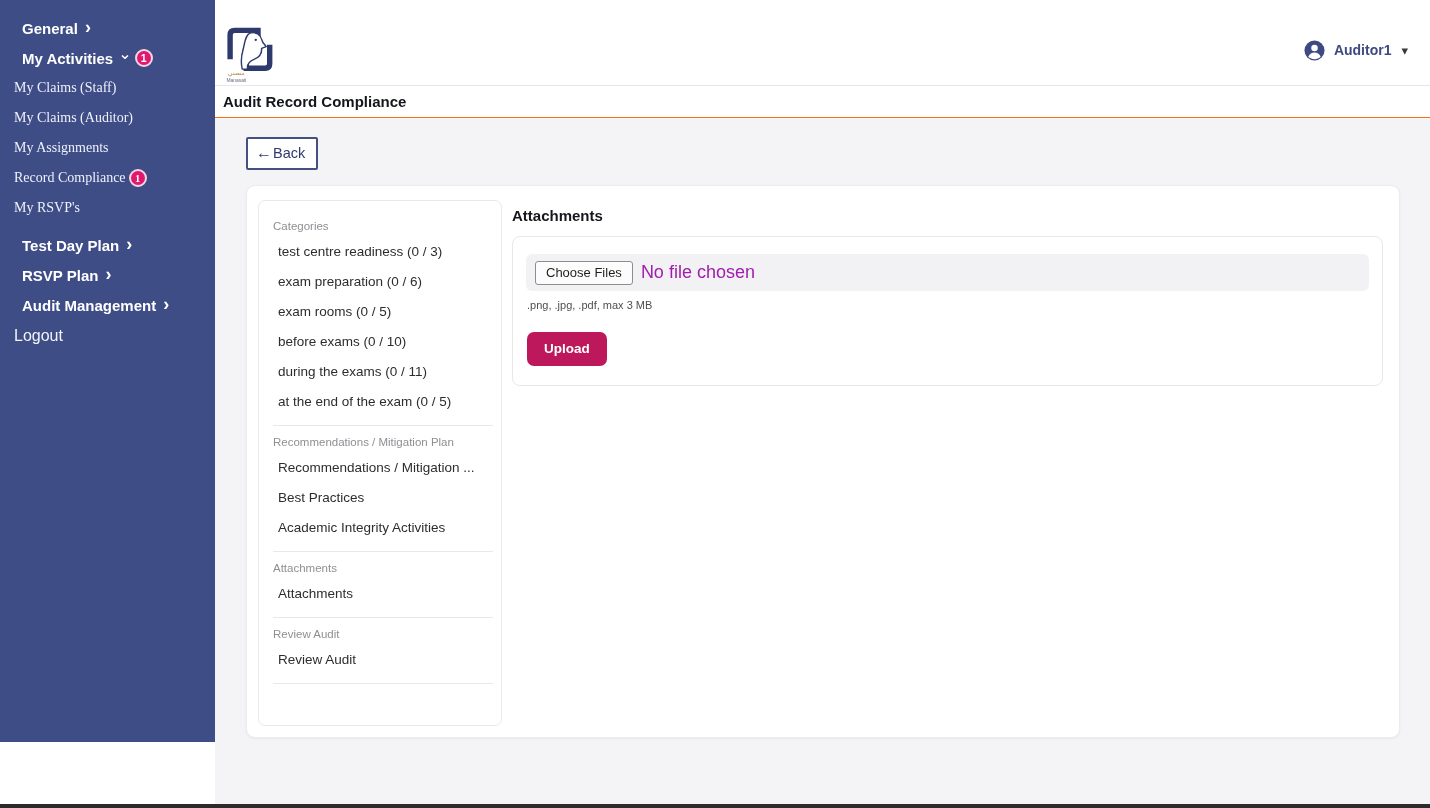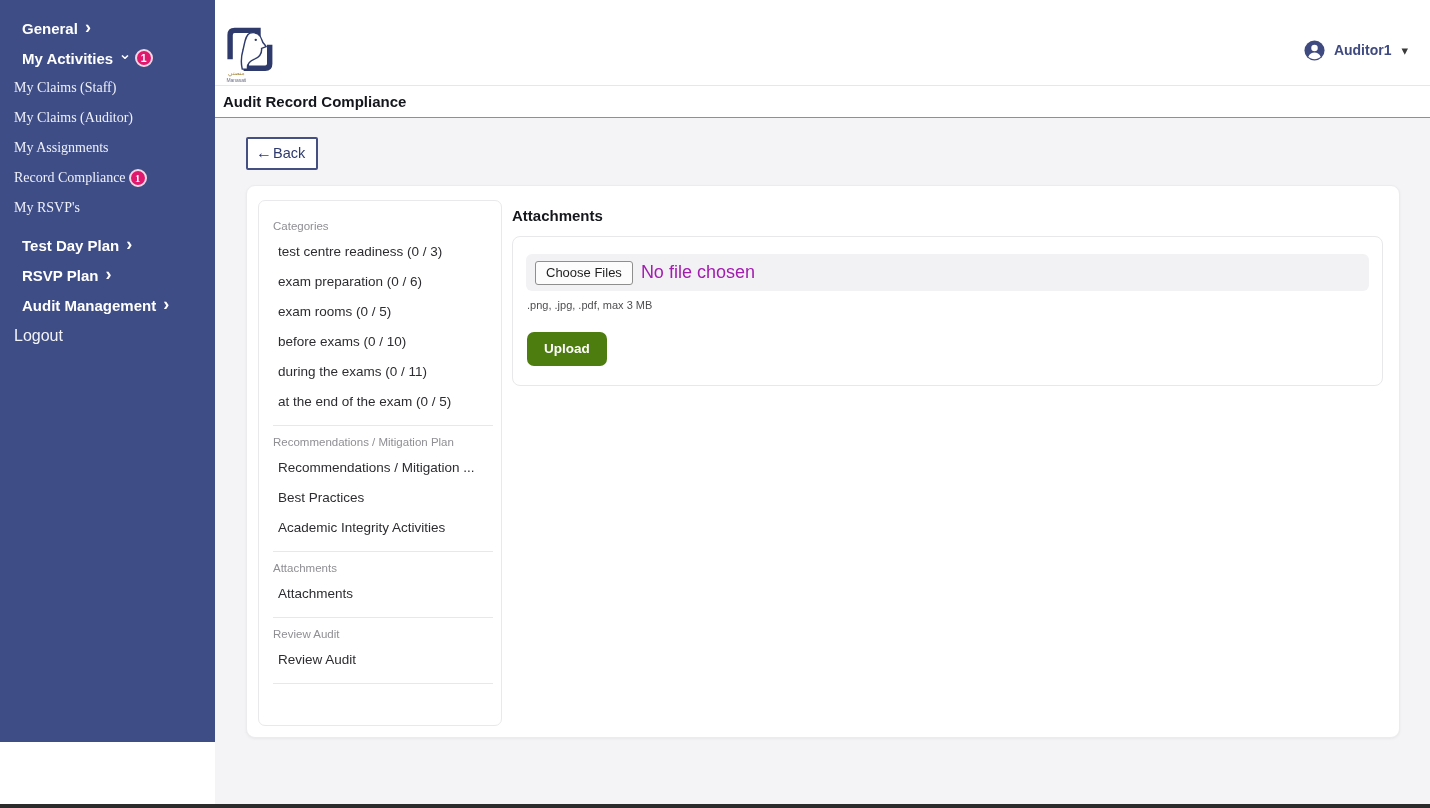--- a/index.html
+++ b/index.html
@@ -68,21 +68,21 @@
   .att-heading { font-size:15px; font-weight:bold; color:#15171d; margin:7px 0 0; }
   .att-box { margin-top:12px; width:871px; height:150px; background:#ffffff;
     border:1px solid #e8e8ea; border-radius:8px; padding:17px 13px; }
   .file-strip { height:37px; background:#f2f2f4; border-radius:6px;
     display:flex; align-items:center; padding-left:9px; cursor:pointer; }
   .choose-btn { font-size:13px; color:#1f1f1f; background:#fcfcfc;
     border:1px solid #8e8e8e; border-radius:3px; padding:3px 10px 4px;
     cursor:pointer; font-family:inherit; }
   .no-file { margin-left:8px; font-size:18px; color:#a21caf; }
   .helper { margin:8px 0 0 1px; font-size:11px; color:#4f4f52; }
-  .upload-btn { margin:21px 0 0 1px; background:#4d7c0f; color:#ffffff;
+  .upload-btn { margin:21px 0 0 1px; background:#be185d; color:#ffffff;
     font-weight:bold; font-size:13.5px; border:none; border-radius:7px;
     padding:9px 17px 10px; cursor:pointer; font-family:inherit; }
 
   .bottom-strip { position:absolute; left:0; bottom:0; width:1430px; height:4px;
     background:#2b2b2b; z-index:3; }
 </style>
 </head>
 <body>
 
 <div class="app">

